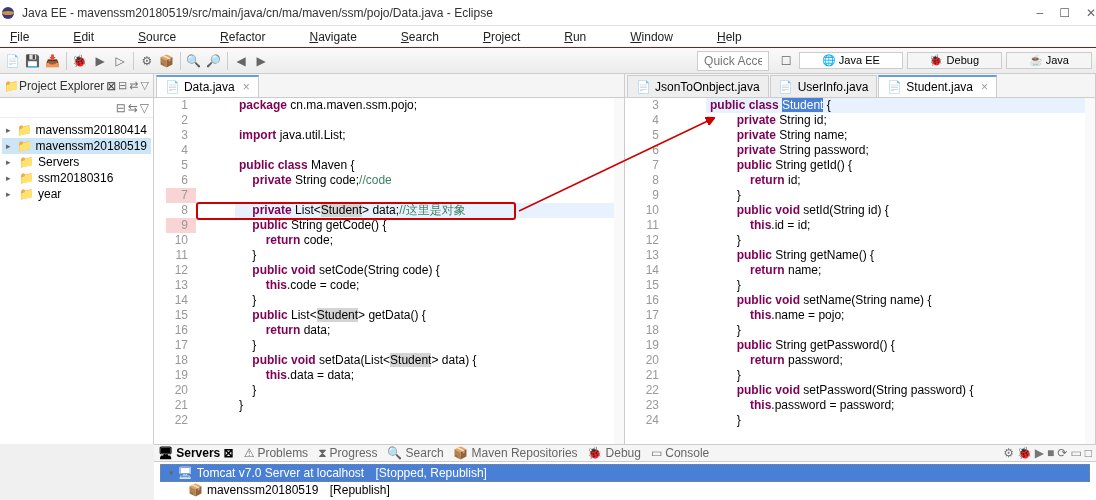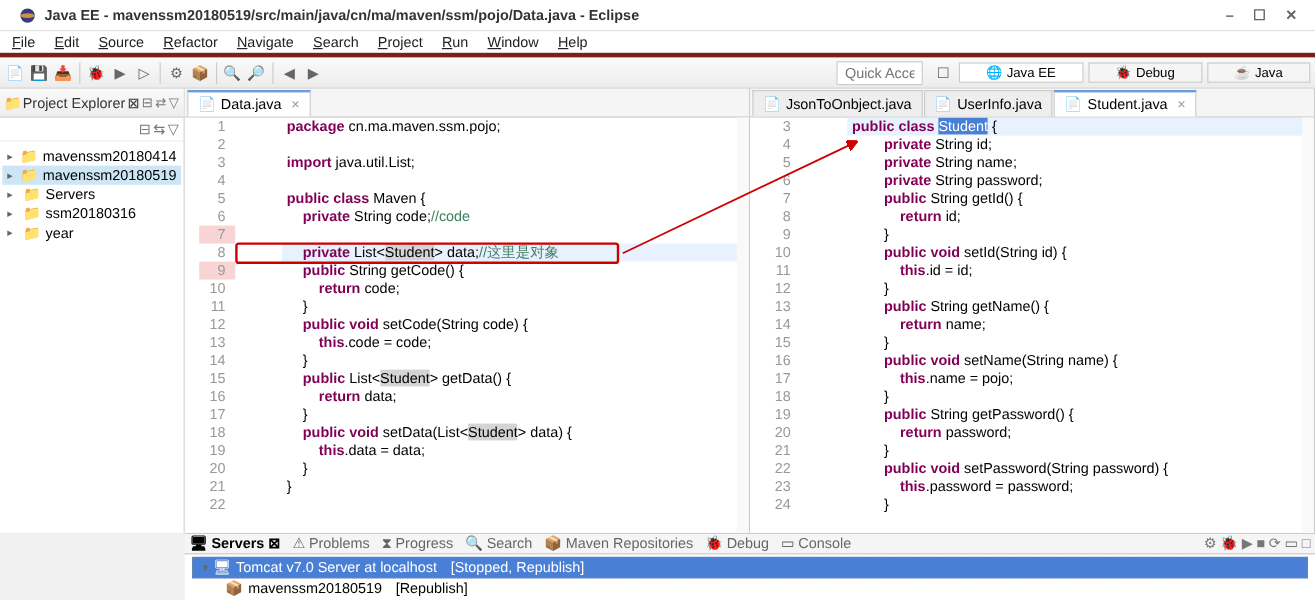--- a/index.html
+++ b/index.html
@@ -1,24 +1,24 @@
 <!DOCTYPE html>
 <html><head>
 <meta charset="utf-8">
 <style>
 * { margin: 0; padding: 0; box-sizing: border-box; font-family: "Segoe UI", Tahoma, sans-serif; font-size: 12px; }
 body { background: #f0f0f0; width: 1096px; height: 500px; overflow: hidden; position: relative; }
 
-.titlebar { height: 26px; background: #fff; display: flex; align-items: center; padding: 0 15px; border-bottom: 1px solid #e0e0e0; font-weight: bold; }
+.titlebar { height: 26px; background: #fff; display: flex; align-items: center; padding: 0 0; border-bottom: 1px solid #e0e0e0; }
 .titlebar .icon { width: 16px; height: 16px; margin-right: 6px; }
 .titlebar .title { flex: 1; color: #333; }
 .titlebar .winbtns { display: flex; gap: 16px; color: #666; font-size: 16px; }
 .titlebar .winbtns span { cursor: pointer; }
 
-.menubar { height: 22px; background: #fff; display: flex; align-items: center; padding: 0 2px; border-bottom: 4px solid #7f1d1d; }
+.menubar { height: 22px; background: #fff; display: flex; align-items: center; padding: 0 2px; border-bottom: 1px solid #7f1d1d; gap: 28px; }
 .menubar span { padding: 2px 8px; color: #222; cursor: pointer; }
 
 .toolbar { height: 26px; background: linear-gradient(#fafafa,#ececec); display: flex; align-items: center; padding: 0 4px; border-bottom: 1px solid #ccc; gap: 2px; }
 .toolbar .sep { width: 1px; height: 18px; background: #ccc; margin: 0 2px; }
 .toolbar .tbtn { width: 18px; height: 18px; display: inline-flex; align-items: center; justify-content: center; color: #666; cursor: pointer; }
 .toolbar .quick { margin-left: auto; border: 1px solid #ccc; background: #fff; padding: 2px 6px; color: #404040; width: 72px; }
 .toolbar .persp { display: flex; gap: 4px; margin-left: 6px; align-items: center; }
 .toolbar .persp .pbtn { border: 1px solid #ccc; padding: 1px 22px; background: #f5f5f5; cursor: pointer; font-size: 11px; }
 .toolbar .persp .pbtn.active { background: #fff; }
 

